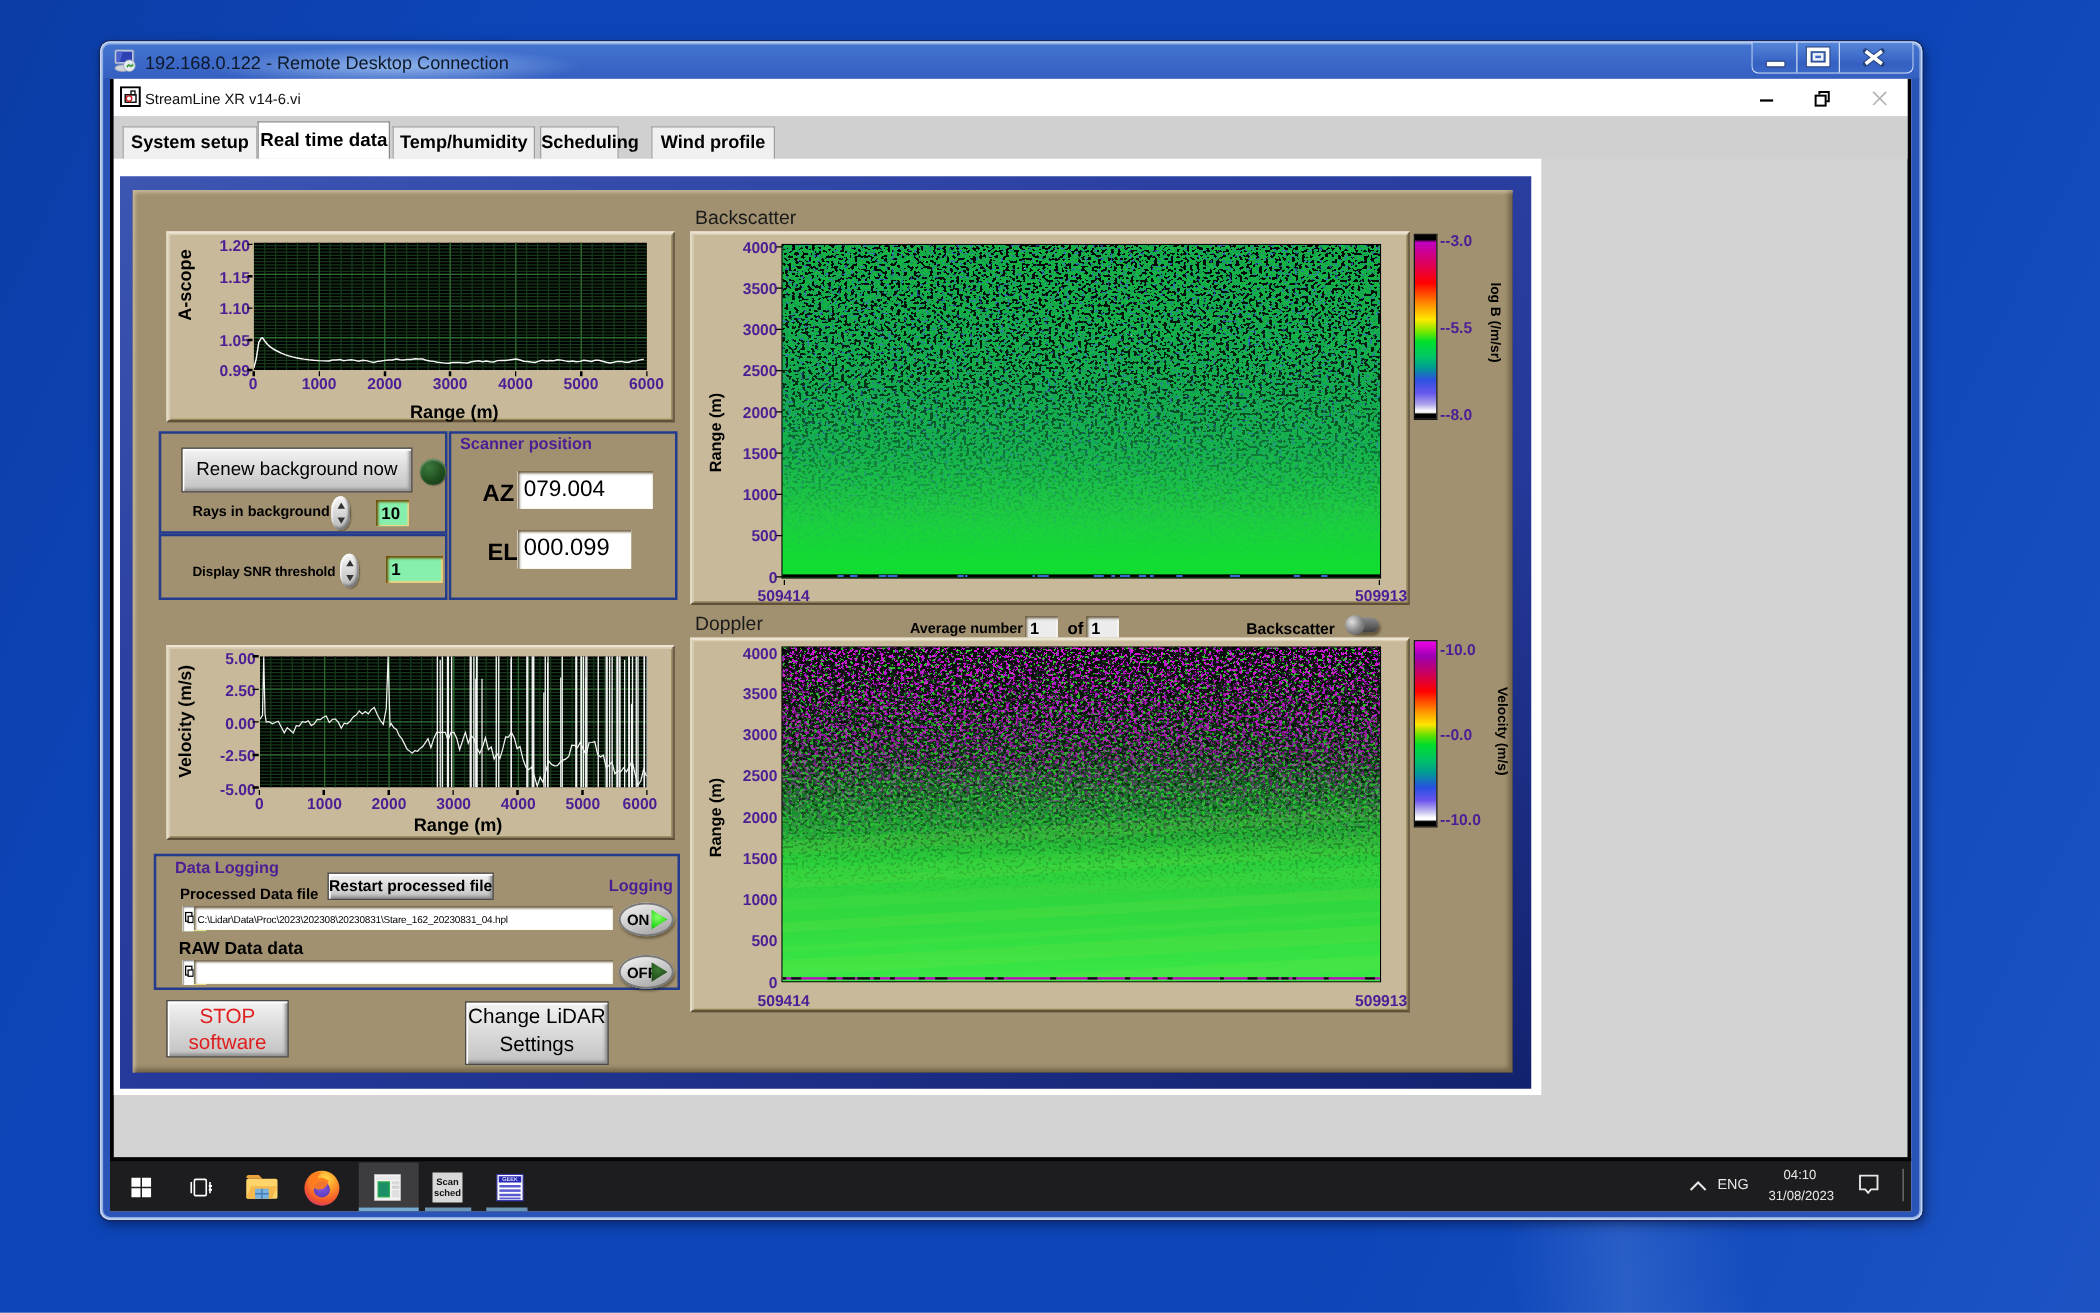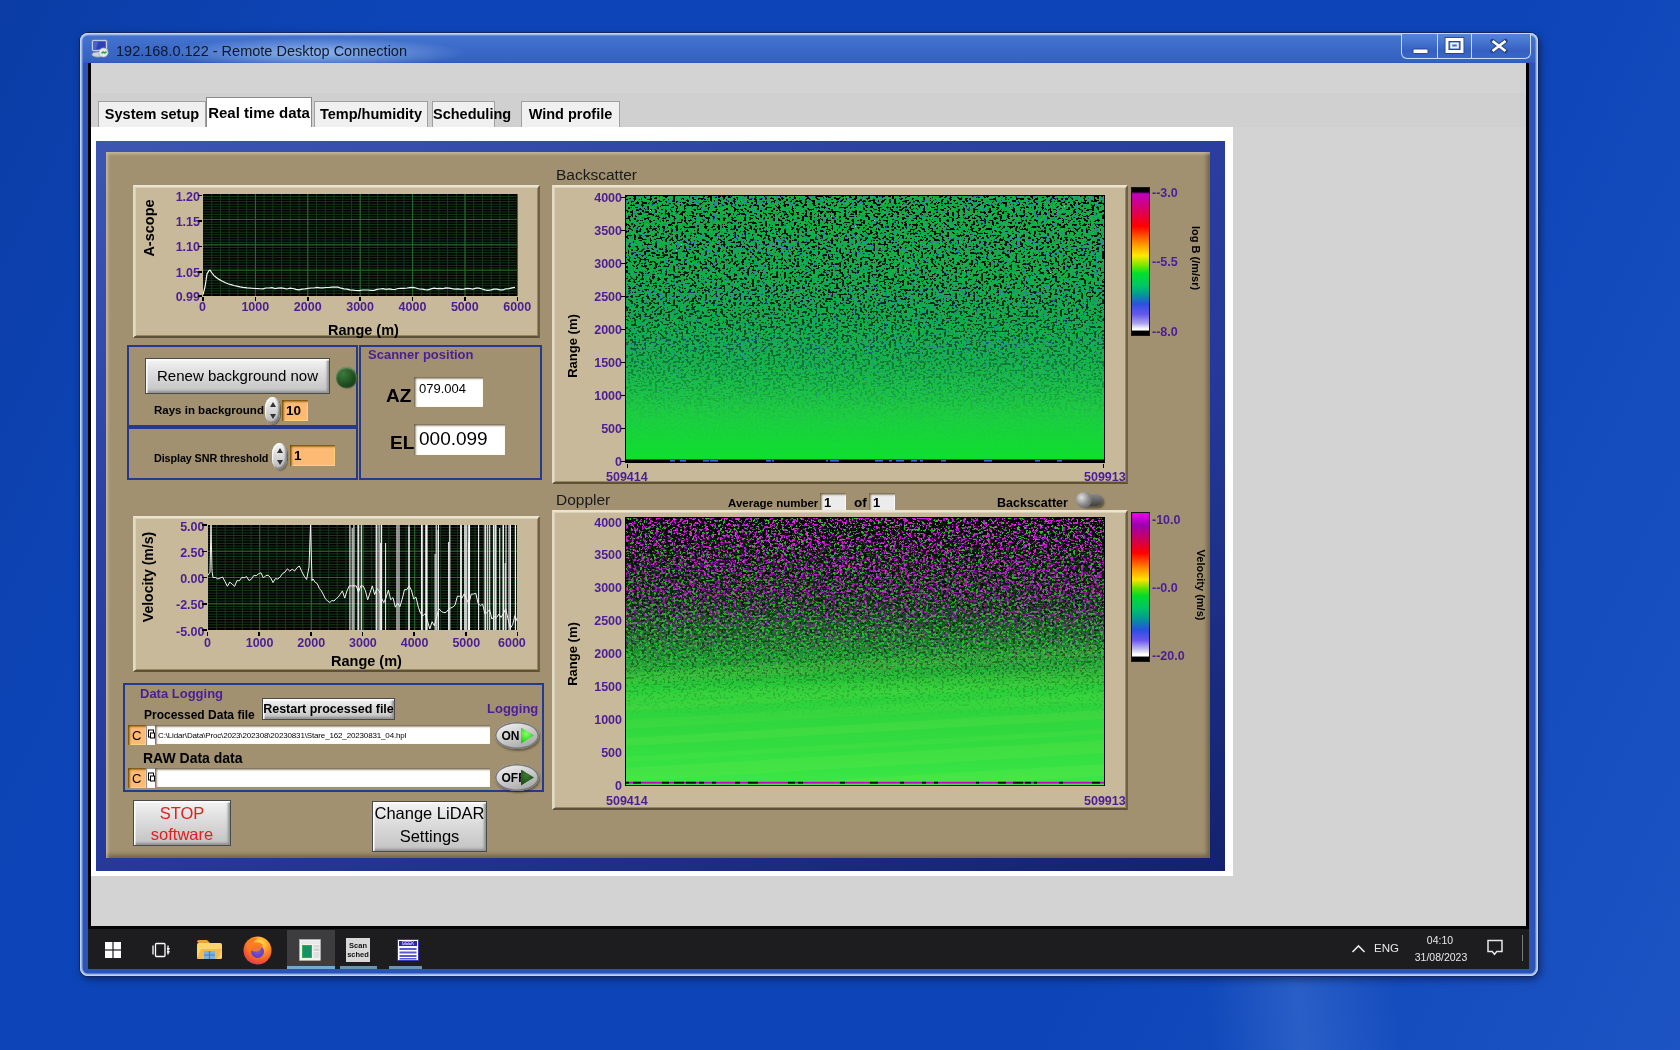--- a/index.html
+++ b/index.html
@@ -31,21 +31,21 @@
 #page{position:absolute;left:2.5px;top:63.5px;width:1142px;height:749px;background:#fff;}
 
 #panel{position:absolute;left:7.5px;top:77.5px;width:1129.5px;height:730.5px;background:linear-gradient(155deg,#3d56b2 0%,#2c41a2 30%,#24399a 60%,#13226e 100%);}
 #paninner{position:absolute;left:10px;top:11.5px;width:1104.5px;height:706px;background:#a19170;box-shadow:inset 2px 2px 3px rgba(255,246,225,0.4), inset -3px -3px 4px rgba(40,30,10,0.4);}
 .raised{position:absolute;background:#c7b999;border-top:2px solid #ebe4d0;border-left:2px solid #e2dac4;border-right:2px solid #6e6044;border-bottom:2px solid #5e5138;box-sizing:border-box;box-shadow:inset 1px 1px 0 #d9d0b6, inset -1px -1px 0 #968859;}
 .navybox{position:absolute;border:2px solid #233b8c;box-sizing:border-box;}
 .blab{color:#4c1d95;font-weight:bold;font-size:13px;position:absolute;white-space:nowrap;}
 .klab{color:#000;font-weight:bold;font-size:13px;position:absolute;white-space:nowrap;}
 .tick{font-weight:bold;font-size:12.5px;color:#4c1d95;position:absolute;white-space:nowrap;}
 .btn3d{position:absolute;background:linear-gradient(180deg,#f4f4f4 0%,#dedede 40%,#c2c2c2 100%);border:1px solid #4a4a4a;box-shadow:inset 1.5px 1.5px 0 #ffffff, inset -2px -2px 2.5px #909090;box-sizing:border-box;text-align:center;color:#000;}
-.amber{position:absolute;background:#fdba74;color:#000;font-weight:bold;font-size:13.5px;box-shadow:inset 1.5px 1.5px 2px #6e4c00, inset -1px -1px 1px #ffd880;box-sizing:border-box;padding:2.5px 0 0 4px;}
+.amber{position:absolute;background:#86efac;color:#000;font-weight:bold;font-size:13.5px;box-shadow:inset 1.5px 1.5px 2px #6e4c00, inset -1px -1px 1px #ffd880;box-sizing:border-box;padding:2.5px 0 0 4px;margin-left:19px;}
 .whitefield{position:absolute;background:#fff;box-shadow:inset 1.5px 1.5px 2px #6e6044, inset -1px -1px 1px #fffef4;box-sizing:border-box;}
 .rot{position:absolute;width:0;height:0;}
 .rot span{position:absolute;transform:translate(-50%,-50%) rotate(-90deg);white-space:nowrap;font-weight:bold;color:#000;}
 .rotcw{position:absolute;width:0;height:0;}
 .rotcw span{position:absolute;transform:translate(-50%,-50%) rotate(90deg);white-space:nowrap;font-weight:bold;color:#000;}
 .spin{position:absolute;width:15px;height:27px;background:linear-gradient(180deg,#f8f8f8,#b8b8b8);border-radius:50%/40%;box-shadow:inset -1.5px -2px 2px #777,inset 1px 1px 1px #fff,1px 1px 1px #6e6044;}
 .spin:before{content:"";position:absolute;left:4.5px;top:5px;border-left:3.2px solid transparent;border-right:3.2px solid transparent;border-bottom:5px solid #333;}
 .spin:after{content:"";position:absolute;left:4.5px;bottom:5px;border-left:3.2px solid transparent;border-right:3.2px solid transparent;border-top:5px solid #333;}
 .ledoval{position:absolute;width:44px;height:27px;border-radius:50%;background:linear-gradient(160deg,#fafafa,#9a9a9a);box-shadow:inset 0 0 0 1.5px #777,1px 2px 2px rgba(40,30,10,0.45);}
 .ledoval span{position:absolute;left:6.5px;top:7px;font-size:12px;font-weight:bold;color:#000;}
@@ -87,20 +87,37 @@
       <g stroke="#fdfdfd" stroke-width="2.8" stroke-linecap="butt">
           <path d="M90.5 7 L103.5 17 M103.5 7 L90.5 17"></path>
         </g>
     </svg>
   </div>
   <div id="screen">
 
     <div class="blk" style="left:0;top:0;width:2.5px;height:866px"></div>
     <div class="blk" style="left:1437.5px;top:0;width:3px;height:866px"></div>
     <div class="blk" style="left:0;top:863px;width:1440.5px;height:3px"></div>
+    <div id="apptitle">
+      <svg class="abs" style="left:5px;top:6px" width="17" height="17" viewBox="0 0 17 17">
+        <rect x="0.8" y="0.8" width="15" height="15" fill="#fff" stroke="#000" stroke-width="1.6"></rect>
+        <rect x="4.2" y="6.8" width="8.6" height="6" fill="none" stroke="#111" stroke-width="1.2"></rect>
+        <circle cx="7.2" cy="9.8" r="2.2" fill="none" stroke="#cc2222" stroke-width="1.1"></circle>
+        <rect x="8.8" y="3.8" width="3.2" height="3" fill="none" stroke="#111" stroke-width="1.1"></rect>
+      </svg>
+      <div id="apptext">StreamLine XR v14-6.vi</div>
+      <svg class="abs" style="left:1315px;top:0" width="120" height="29">
+        <rect x="2" y="16.5" width="10.5" height="1.8" fill="#000"></rect>
+        <rect x="46.5" y="13.5" width="8" height="8" fill="#fff" stroke="#000" stroke-width="1.6"></rect>
+        <path d="M49.5 12.5 v-2 h7.5 v7.5 h-2" fill="none" stroke="#000" stroke-width="1.6"></path>
+        <g stroke="#b4b4b4" stroke-width="1.4">
+            <path d="M92.5 10.5 l10.5 10.5 M103 10.5 l-10.5 10.5"></path>
+          </g>
+      </svg>
+    </div>
     <div id="tabstrip">
       <div class="tab" style="left:7.5px;width:108px"><span>System setup</span></div>
       <div class="tab" style="left:223.5px;width:114px"><span>Temp/humidity</span></div>
       <div class="tab" style="left:341.5px;width:63px"><span>Scheduling</span></div>
       <div class="tab" style="left:430.5px;width:99px"><span>Wind profile</span></div>
       <div id="tabsel" style="left:115.5px;width:106px"><span>Real time data</span></div>
     </div>
     <div id="page"></div>
     <div id="panel">
         <div id="paninner"></div>
@@ -217,21 +234,21 @@
       <div class="btn3d" style="left:57px;top:295px;width:185px;height:36px;font-size:15px;line-height:34px">Renew background now</div>
       <div class="abs" style="left:247.5px;top:303.5px;width:21px;height:21px;border-radius:50%;background:radial-gradient(circle at 7px 7px,#3d7a3d,#1c4a1c 60%,#123012);box-shadow:inset 0 1px 2px #88aa88, 0.5px 0.5px 1px #55503c"></div>
       <div class="klab" style="left:66px;top:341px;font-size:11.5px">Rays in background</div>
       <div class="spin" style="left:177px;top:334px"></div>
       <div class="amber" style="left:194px;top:337px;width:26px;height:21px">10</div>
       <div class="klab" style="left:66px;top:388.5px;font-size:10.8px;letter-spacing:-0.1px">Display SNR threshold</div>
       <div class="spin" style="left:184px;top:380px"></div>
       <div class="amber" style="left:202px;top:382px;width:45px;height:21px">1</div>
       <div class="blab" style="left:280px;top:284px">Scanner position</div>
       <div class="klab" style="left:298px;top:322px;font-size:19px">AZ</div>
-      <div class="whitefield" style="left:326px;top:314px;width:69px;height:30px;font-size:13px;padding:4px 0 0 5px">079.004</div>
+      <div class="whitefield" style="left:326px;top:314px;width:108px;height:30px;font-size:18px;padding:4px 0 0 5px">079.004</div>
       <div class="klab" style="left:302px;top:369px;font-size:19px">EL</div>
       <div class="whitefield" style="left:326px;top:361px;width:91px;height:31px;font-size:19px;padding:4px 0 0 5px">000.099</div>
 
       <div class="raised" style="left:44.5px;top:453px;width:407.5px;height:156px"></div>
       <div class="rot" style="left:60px;top:514px">
           <span style="font-size:14px">Velocity (m/s)</span>
         </div>
       <div class="tick" style="right:1324px;top:456.5px">5.00</div>
       <div class="tick" style="right:1324px;top:482.8px">2.50</div>
       <div class="tick" style="right:1324px;top:509px">0.00</div>
@@ -742,21 +759,21 @@
       <div class="tick" style="right:906.5px;top:616.9px">1500</div>
       <div class="tick" style="right:906.5px;top:649.8px">1000</div>
       <div class="tick" style="right:906.5px;top:682.6px">500</div>
       <div class="tick" style="right:906.5px;top:715.5px">0</div>
       <div class="tick" style="left:518px;top:731px">509414</div>
       <div class="tick" style="left:996px;top:731px">509913</div>
 
       <div class="abs" style="left:1042.5px;top:449px;width:19.5px;height:150px;border:1px solid #181818;box-sizing:border-box;background:linear-gradient(180deg,#e800e8 0%,#d400d4 3%,#9c00b4 8%,#c80060 17%,#ff0000 27%,#ff9400 38%,#ffe400 45%,#60e000 51%,#00dc2c 56%,#00c465 64%,#009c92 71%,#2850e2 79%,#6a55ee 86%,#c0bcee 92%,#ffffff 95.5%,#fff 96.5%,#000 97.5%,#000 100%)"></div>
       <div class="tick" style="left:1064px;top:449.5px">-10.0</div>
       <div class="tick" style="left:1064px;top:517.5px">--0.0</div>
-      <div class="tick" style="left:1064px;top:585.5px">--20.0</div>
+      <div class="tick" style="left:1064px;top:585.5px">--10.0</div>
       <div class="rotcw" style="left:1113px;top:522px">
           <span style="font-size:11px">Velocity (m/s)</span>
         </div>
     </div>
     <div id="taskbar">
       <div class="abs" style="left:0;top:0;width:1440.5px;height:3px;background:#040404"></div>
       <svg class="abs" style="left:17px;top:15.5px" width="16" height="16">
           <g fill="#fff">
             <rect x="0" y="0" width="7.4" height="7.4"></rect>
             <rect x="8.6" y="0" width="7.4" height="7.4"></rect>

